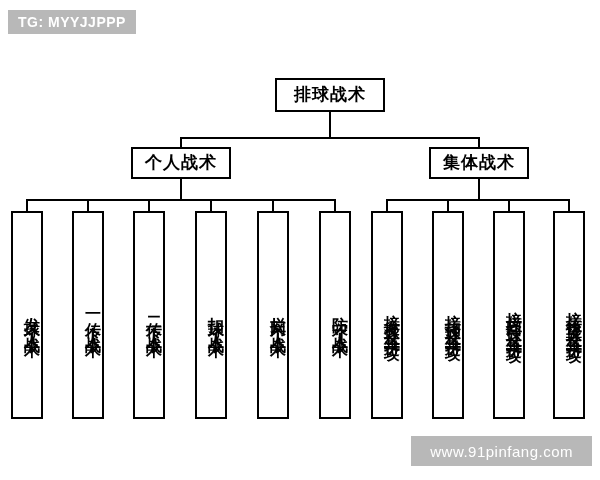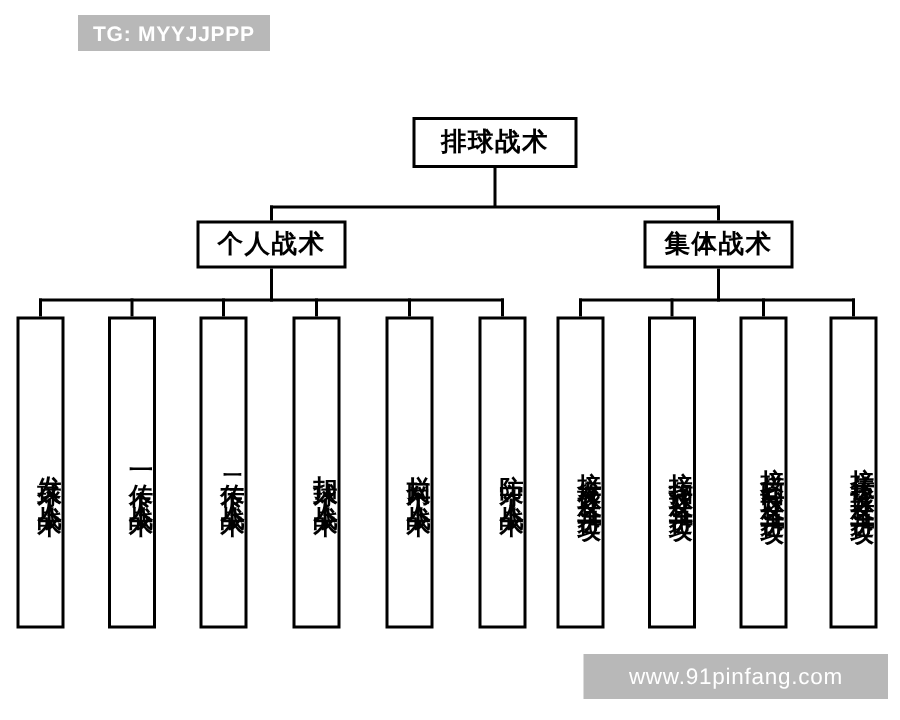--- a/index.html
+++ b/index.html
@@ -27,35 +27,34 @@
   .wm {
     position: absolute;
     background: #b8b8b8;
     color: #ffffff;
     font-family: "Liberation Sans", sans-serif;
     display: flex;
     align-items: center;
     justify-content: center;
     letter-spacing: 0.5px;
     white-space: nowrap;
-    margin-left: 44px;
   }
   #wm-top {
     left: 8px;
     top: 10px;
     height: 24px;
     padding: 0 10px;
     font-size: 14px;
     font-weight: bold;
   }
   #wm-bottom {
     right: 8px;
     bottom: 14px;
     height: 30px;
-    padding: 0 30px;
+    padding: 0 19px;
     font-size: 15px;
   }
 
   
   .line {
     position: absolute;
     background: #000000;
   }
   .h-line { height: 2px; }
   .v-line { width: 2px; }

